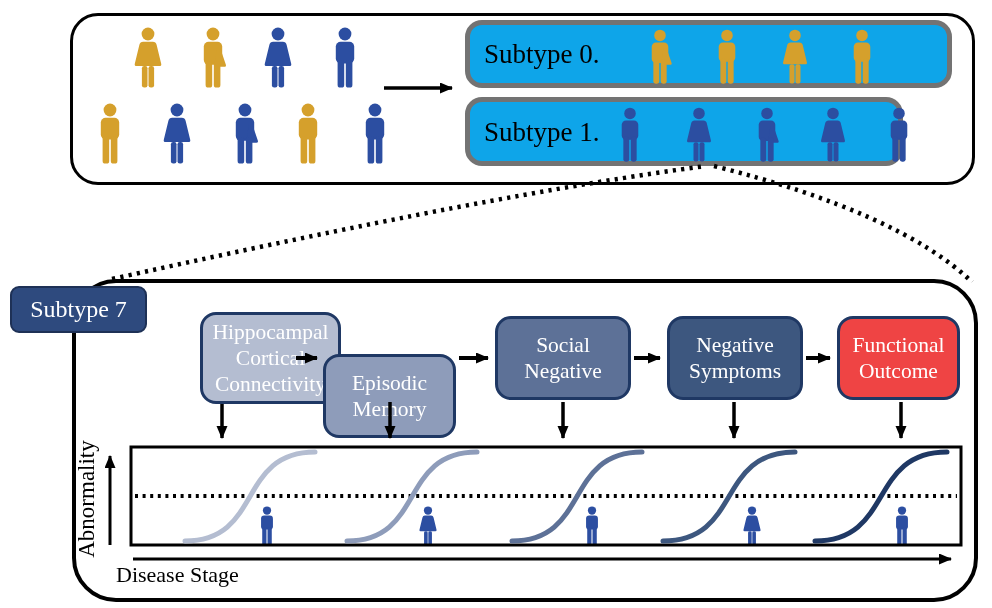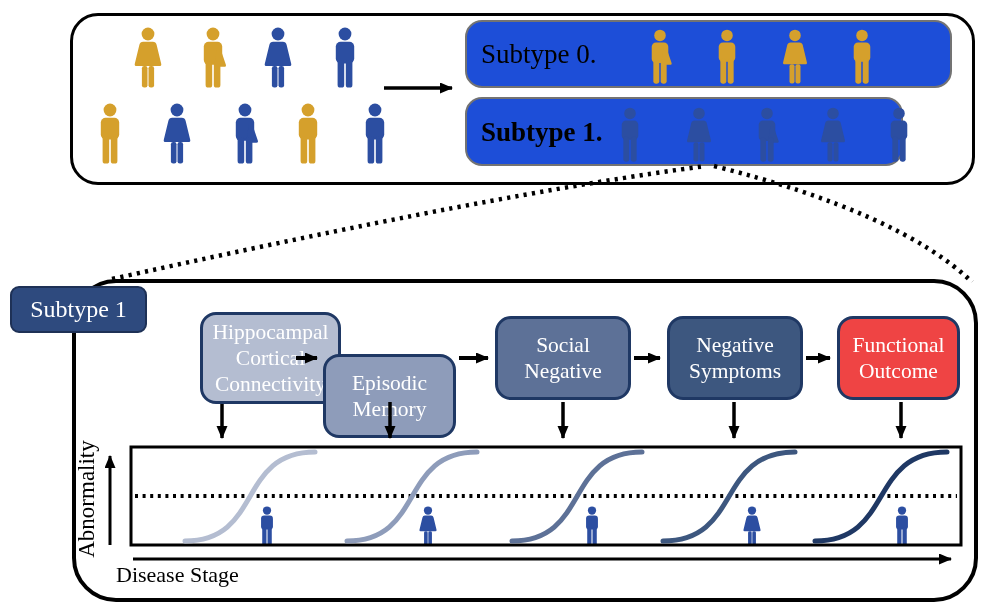--- a/index.html
+++ b/index.html
@@ -3,23 +3,23 @@
 <meta charset="utf-8">
 <style>
   html,body{margin:0;padding:0;background:#fff;}
   .canvas{
     position:relative;width:992px;height:608px;background:#fff;overflow:hidden;
     font-family:"Liberation Serif","DejaVu Serif",serif;color:#000;
   }
   .canvas *{box-sizing:border-box;}
   .overlay{position:absolute;left:0;top:0;width:992px;height:608px;pointer-events:none;}
   .top-box{position:absolute;left:70px;top:13px;width:905px;height:172px;border:3.5px solid #000;border-radius:28px;background:#fff;}
-  .sub-box{position:absolute;border:2px solid #737373;border-radius:17px;background:#1d4ed8;}
+  .sub-box{position:absolute;border:5px solid #737373;border-radius:17px;background:#0ea5e9;}
   .sub0{left:465px;top:20px;width:487px;height:68px;}
-  .sub1{left:465px;top:97px;width:438px;height:69px;font-weight:bold;}
+  .sub1{left:465px;top:97px;width:438px;height:69px;}
   .sub-label{position:absolute;left:14px;top:50%;transform:translateY(-50%);font-size:27px;white-space:nowrap;}
   .panel{position:absolute;left:72px;top:279px;width:906px;height:323px;border:4px solid #000;border-radius:44px;background:#fff;}
   .badge{
     position:absolute;left:10px;top:286px;width:137px;height:47px;border:2.5px solid #1E3156;border-radius:9px;
     display:flex;align-items:center;justify-content:center;color:#fff;font-size:24px;
   }
   .stage{
     position:absolute;border:3px solid #1F3864;border-radius:16px;color:#fff;
     display:flex;align-items:center;justify-content:center;text-align:center;
     font-size:21.5px;line-height:1.22;padding:3px;
@@ -134,21 +134,21 @@
       </svg>
     </div>
   <div class="pslot" style="left:881px;top:107px;width:36px;height:56px">
       <svg viewBox="0 0 40 62" fill="#2C4EA1">
         <use href="#p-man"></use>
       </svg>
     </div>
 
   <div class="panel"></div>
   <div class="badge" style="background: rgb(46, 74, 126); border-color: rgb(30, 49, 86);">
-    <span>Subtype 1</span>
+    <span>Subtype 7</span>
   </div>
 
   <div class="stage" style="left: 152px; top: 312px; width: 141px; height: 92px; background: rgb(180, 189, 209); border-color: rgb(31, 56, 100); margin-left: 48px;">
     <span>Hippocampal Cortical Connectivity</span>
   </div>
   <div class="stage" style="left: 323px; top: 316px; width: 133px; height: 84px; background: rgb(142, 156, 186); border-color: rgb(31, 56, 100); margin-top: 38px;">
     <span>Episodic Memory</span>
   </div>
   <div class="stage" style="left: 495px; top: 316px; width: 136px; height: 84px; background: rgb(93, 113, 151); border-color: rgb(31, 56, 100);">
     <span>Social Negative</span>

